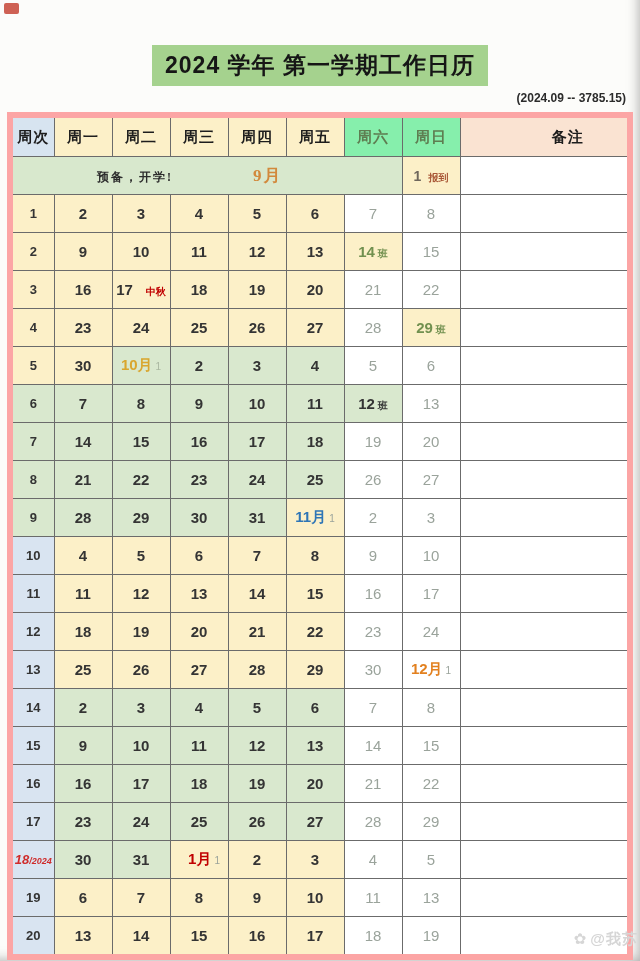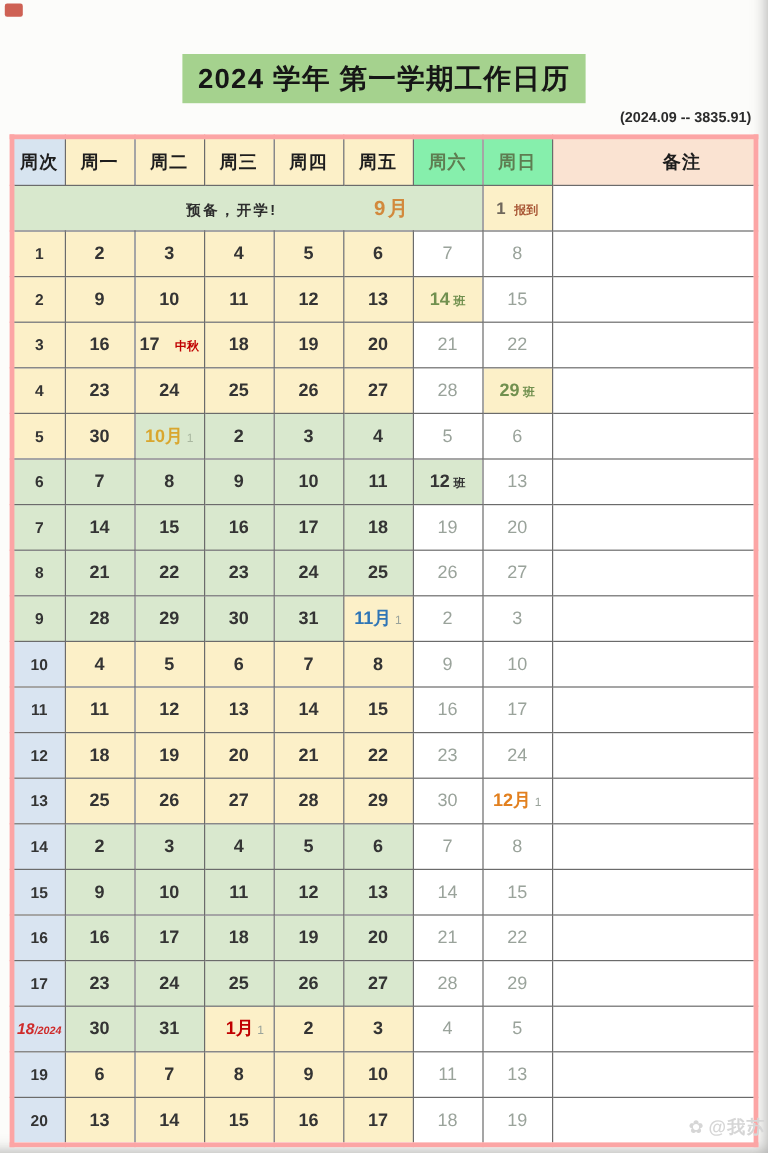--- a/index.html
+++ b/index.html
@@ -7,30 +7,30 @@
     font-family:"Liberation Sans","DejaVu Sans",sans-serif;overflow:hidden;
     box-shadow:inset -9px -9px 12px -8px rgba(110,110,110,.55);}
   .corner-mark{position:absolute;left:4px;top:3px;width:15px;height:11px;
     background:#c23a2b;opacity:.8;border-radius:2px;}
   .title-wrap{padding-top:45px;text-align:center;}
   .title{display:inline-block;background:#a5d28e;color:#161616;font-size:23px;
     font-weight:bold;padding:5px 13px;letter-spacing:1px;}
   .date-range{width:620px;margin:5px auto 0;text-align:right;font-size:12px;
     font-weight:bold;color:#2b2b2b;box-sizing:border-box;padding-right:4px;}
   table{border-collapse:collapse;margin:7px auto 0;table-layout:fixed;width:620px;
-    border:4px solid #fca5a5;background:#fff;}
+    border:6px solid #fca5a5;background:#fff;}
   th,td{border:1px solid #6b6b6b;text-align:center;vertical-align:middle;padding:0;
     overflow:hidden;white-space:nowrap;}
   thead th{height:38px;font-size:15px;color:#1d1d1d;letter-spacing:1px;}
   td{height:37px;}
   .th-wk{background:#d7e4f0;}
   .th-day{background:#fcf0c8;}
   .th-we{background:#86efac;color:#5e7d51;}
   .th-remark{background:#fae3d2;padding-left:48px;}
-  .band{background:#d8e8cd;text-align:center;}
+  .band{background:#d8e8cd;text-align:left;font-family:Liberation Serif, serif;}
   .note{font-weight:bold;font-size:12px;letter-spacing:2px;color:#2d2d2d;margin-left:84px;}
   .month-label{font-weight:bold;font-size:17px;color:#d2893c;letter-spacing:2px;margin-left:76px;}
   .bg-y{background:#fcf0c8;} .bg-g{background:#d9e8ce;} .bg-w{background:#ffffff;} .bg-b{background:#d9e4f1;}
   .wk{font-size:13px;}
   .day{font-size:15px;}
   .remark{background:#ffffff;}
   .c-d{color:#343434;font-weight:bold;}
   .c-g{color:#9aa39b;}
   .c-grn{color:#71904f;font-weight:bold;}
   .c-red{color:#c00000;font-weight:bold;padding-left:10px;}
@@ -50,21 +50,21 @@
 </head>
 <body>
 
 <div class="page">
   <div class="corner-mark"></div>
 
   <div class="title-wrap">
     <span class="title">2024 学年  第一学期工作日历</span>
   </div>
 
-  <div class="date-range">(2024.09 -- 3835.91)</div>
+  <div class="date-range">(2024.09 -- 3785.15)</div>
 
   <table>
     <colgroup>
       <col style="width:44px">
         <col style="width:58px">
         <col style="width:58px">
         <col style="width:58px">
       <col style="width:58px">
         <col style="width:58px">
         <col style="width:58px">

